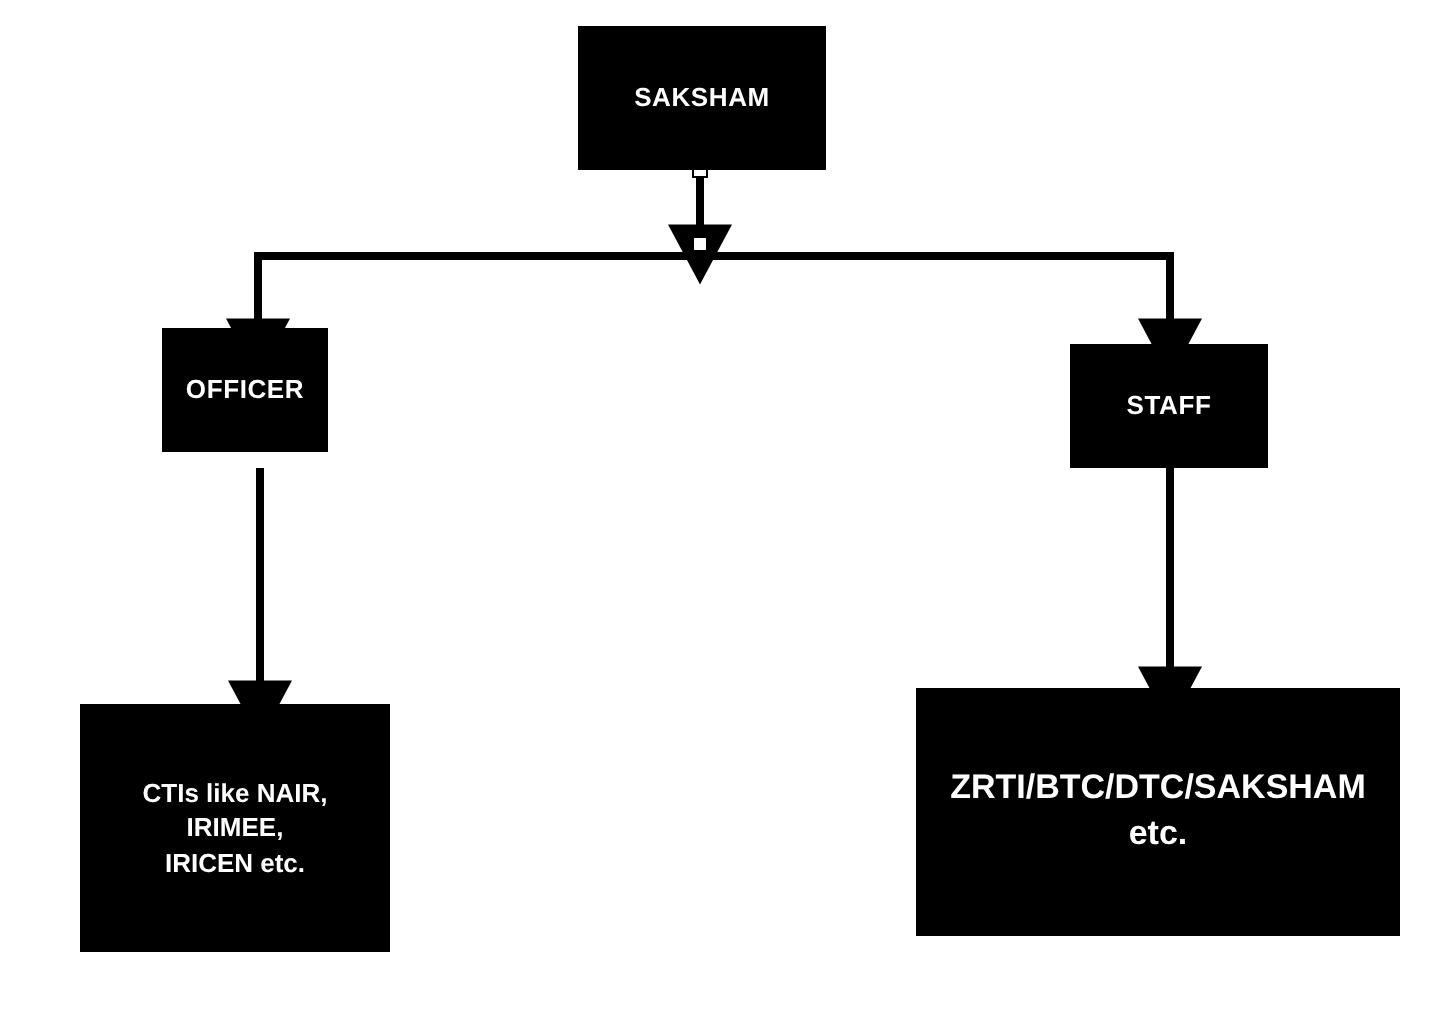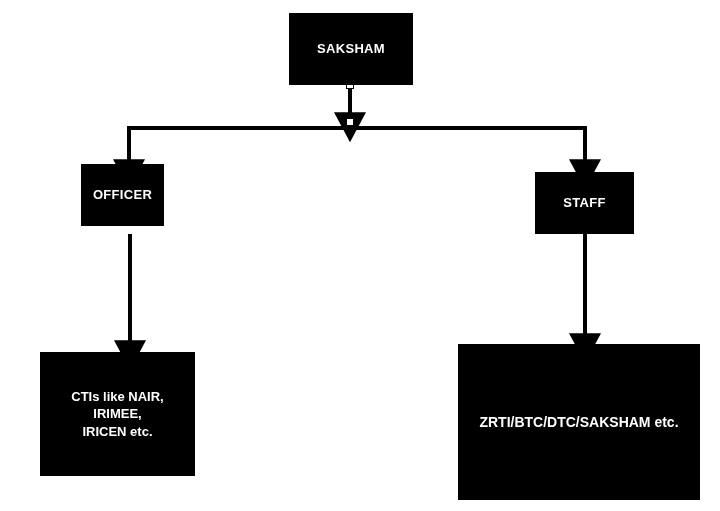--- a/index.html
+++ b/index.html
@@ -62,22 +62,22 @@
     left: 40px;
     top: 352px;
     width: 155px;
     height: 124px;
     font-size: 13px;
   }
   #node-zrti {
     left: 458px;
     top: 344px;
     width: 242px;
-    height: 156px;
-    font-size: 14px;
+    height: 124px;
+    font-size: 17px;
   }
   #edges {
     position: absolute;
     left: 0;
     top: 0;
     width: 720px;
     height: 511px;
     pointer-events: none;
   }
   .handle {

